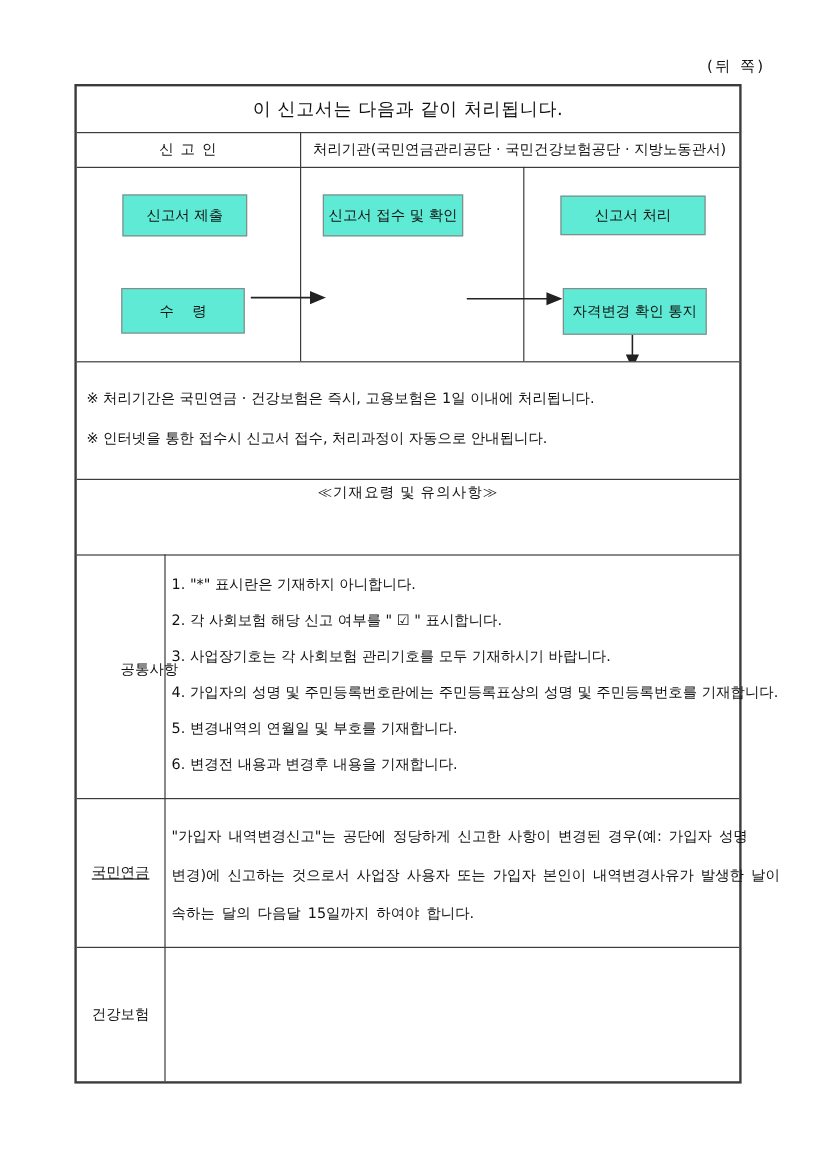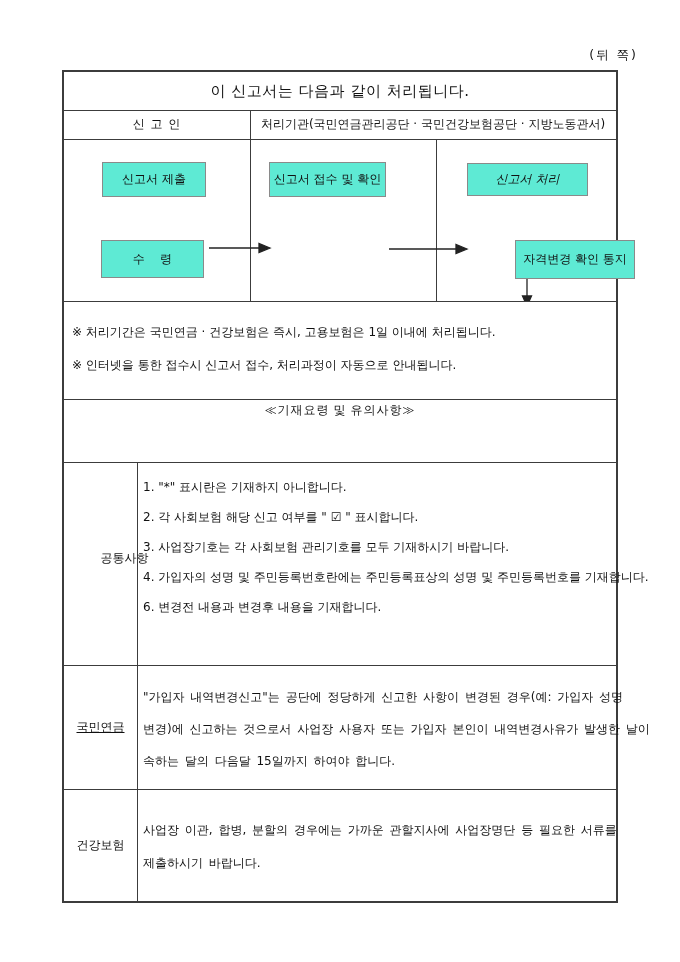--- a/index.html
+++ b/index.html
@@ -22,22 +22,22 @@
   .declarant-cell { left:0; top:38px; width:186px; height:29px; letter-spacing:1px; }
   .agency-cell { left:186px; right:0; top:38px; height:29px; }
 
   .flow-box {
     position:absolute; border:1.5px solid #8a8a8a; background:#5eead4;
     display:flex; align-items:center; justify-content:center;
     font-size:12px; white-space:pre; box-sizing:border-box; z-index:2;
   }
   .box-submit  { left:38px;  top:90px;  width:104px; height:35px; }
   .box-receive { left:205px; top:90px;  width:117px; height:35px; }
-  .box-process { left:403px; top:91px;  width:121px; height:33px;font-style:italic; }
-  .box-notice  { left:405px; top:168px; width:120px; height:39px;margin-left:46px; }
+  .box-process { left:403px; top:91px;  width:121px; height:33px; }
+  .box-notice  { left:405px; top:168px; width:120px; height:39px; }
   .box-receipt { left:37px;  top:168px; width:103px; height:38px; }
   .flow-arrows { position:absolute; left:0; top:67px; width:552px; height:162px; z-index:1; }
 
   .notes-block { position:absolute; left:8px; top:244px; right:4px; }
   .note-line { line-height:33px; font-size:12px; white-space:nowrap; }
 
   .guide-title-cell { left:0; right:0; top:307px; height:63px; letter-spacing:1px;font-family:Liberation Serif, serif; }
 
   .section-label { position:absolute; left:0; width:73px; display:flex; align-items:center; justify-content:center; font-size:12px; }
   .label-common  { top:385px; height:203px;padding-left:24px; }
@@ -102,30 +102,27 @@
     </div>
 
     <div class="cell-center guide-title-cell">≪기재요령 및 유의사항≫</div>
 
     <div class="section-label label-common">공통사항</div>
     <div class="section-body body-common">
       <div class="line">1. "*" 표시란은 기재하지 아니합니다.</div>
       <div class="line">2. 각 사회보험 해당 신고 여부를 " ☑ " 표시합니다.</div>
       <div class="line">3. 사업장기호는 각 사회보험 관리기호를 모두 기재하시기 바랍니다.</div>
       <div class="line">4. 가입자의 성명 및 주민등록번호란에는 주민등록표상의 성명 및 주민등록번호를 기재합니다.</div>
+      <div class="line">5. 변경내역의 연월일 및 부호를 기재합니다.</div>
       <div class="line">6. 변경전 내용과 변경후 내용을 기재합니다.</div>
     </div>
 
     <div class="section-label label-pension">국민연금</div>
     <div class="section-body body-pension">
       <div class="line">"가입자 내역변경신고"는 공단에 정당하게 신고한 사항이 변경된 경우(예: 가입자 성명</div>
       <div class="line">변경)에 신고하는 것으로서 사업장 사용자 또는 가입자 본인이 내역변경사유가 발생한 날이</div>
       <div class="line">속하는 달의 다음달 15일까지 하여야 합니다.</div>
     </div>
 
     <div class="section-label label-health">건강보험</div>
-    <div class="section-body body-health">
-      <div class="line">사업장 이관, 합병, 분할의 경우에는 가까운 관할지사에 사업장명단 등 필요한 서류를</div>
-      <div class="line">제출하시기 바랍니다.</div>
-    </div>
 
   </div>
 </div>
 
 </body></html>

